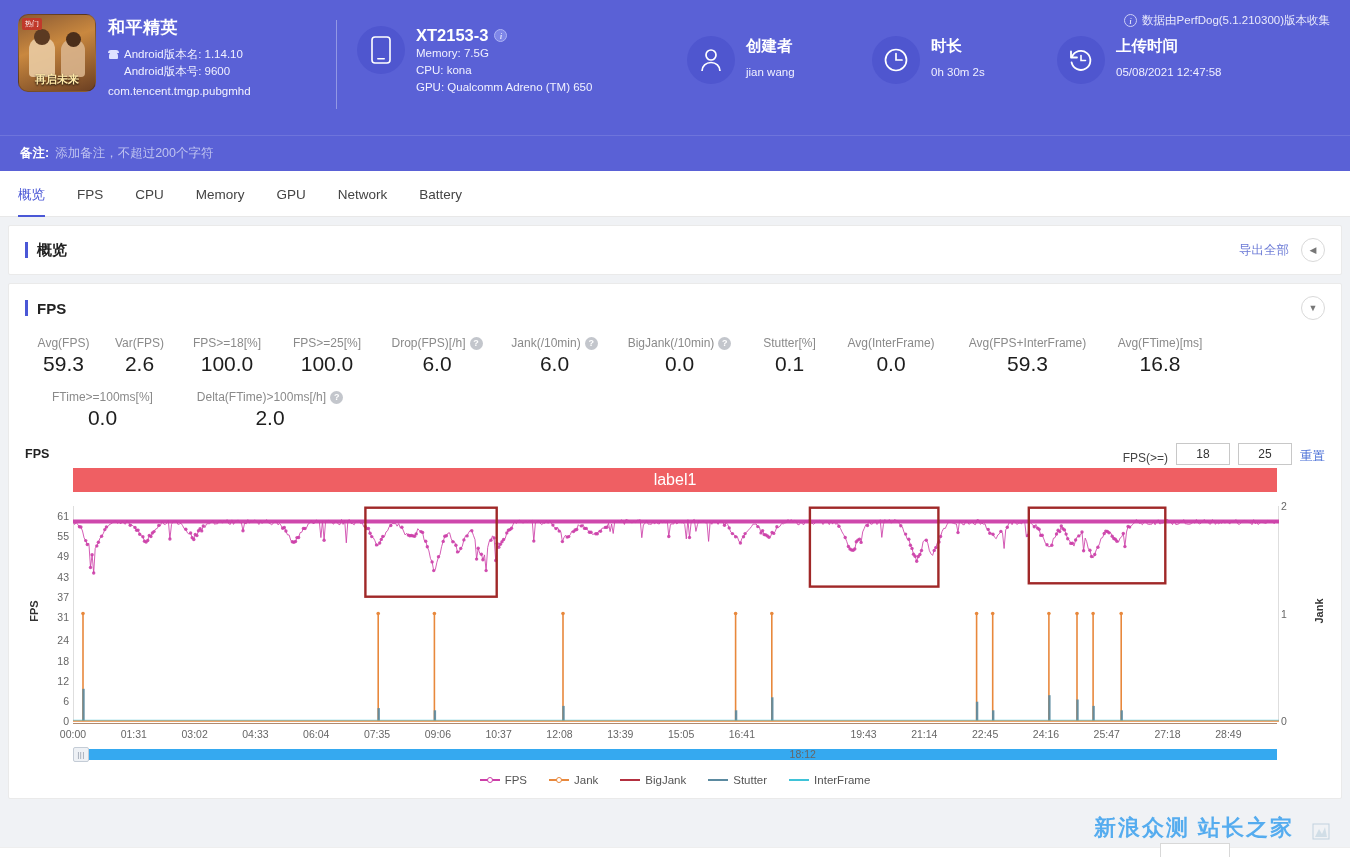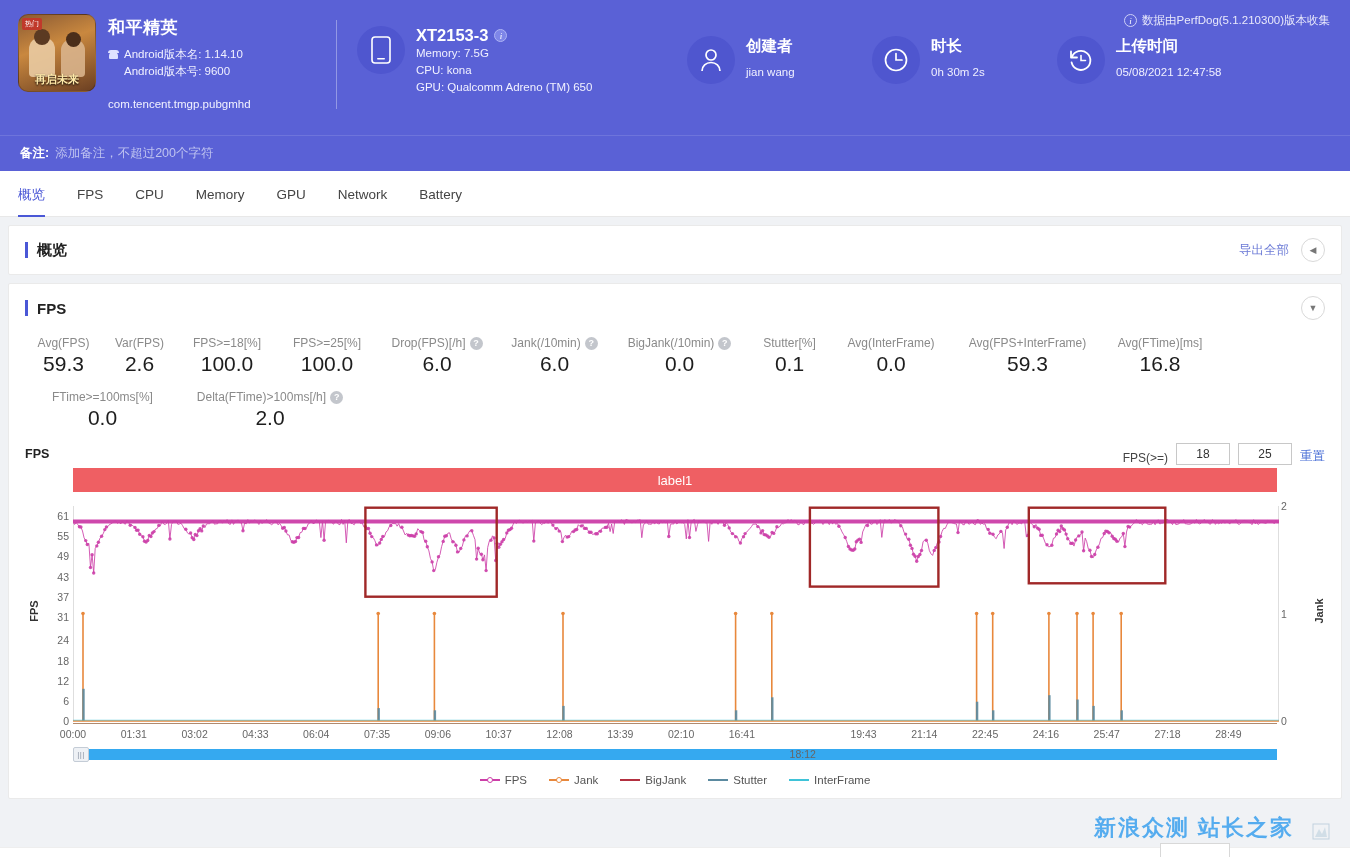--- a/index.html
+++ b/index.html
@@ -35,21 +35,21 @@
   .app-icon .hd1{position:absolute;width:16px;height:16px;left:15px;top:14px;border-radius:50%;background:#5b3a22;}
   .app-icon .hd2{position:absolute;width:15px;height:15px;left:47px;top:17px;border-radius:50%;background:#4a2e1a;}
   .app-icon .tag-top{position:absolute;left:3px;top:3px;background:#c0392b;color:#fff;font-size:7px;padding:1px 3px;border-radius:2px;letter-spacing:0;}
   .app-icon .tag-bot{position:absolute;left:0;bottom:4px;right:0;text-align:center;font-size:11px;color:#ffe9a8;font-weight:bold;text-shadow:0 1px 2px #000;}
   .app-meta { margin-left:12px; padding-top:2px; }
   .app-name { font-size:17px; font-weight:bold; letter-spacing:.5px; margin-bottom:7px;}
   .app-line { font-size:11.5px; line-height:17px; color:#f0f0ff; display:flex; align-items:center;}
   .robot-ico { width:11px;height:11px;margin-right:5px;display:inline-block;position:relative;flex:0 0 auto;}
   .robot-ico:before{content:"";position:absolute;left:1px;top:3px;width:9px;height:7px;background:#dfe2ff;border-radius:4px 4px 1px 1px;}
   .robot-ico:after{content:"";position:absolute;left:0;top:1px;width:11px;height:3px;background:#dfe2ff;border-radius:5px 5px 0 0;}
-  .app-pkg { font-size:11.5px; margin-top:18px; color:#f2f2ff;}
+  .app-pkg { font-size:11.5px; margin-top:5px; color:#f2f2ff;}
 
   .hdr-div { width:1px; align-self:stretch; margin:6px 20px 26px 8px; background:rgba(255,255,255,.35); }
 
   .hdr-item { display:flex; align-items:flex-start; }
   .circ {
     width:48px;height:48px;border-radius:50%;background:#4f56cf;
     display:flex;align-items:center;justify-content:center;flex:0 0 auto;
   }
   .hdr-txt { margin-left:11px; }
   .hdr-title { font-size:15.5px; font-weight:bold; margin-bottom:7px; }
@@ -133,21 +133,21 @@
   .chart-topline .nm { font-size:12.5px; font-weight:bold; color:#222;}
   .chart-topline .right { margin-left:auto; display:flex; align-items:flex-end; gap:8px; font-size:12px; color:#444;}
   .num-input {
     width:54px;height:22px;border:1px solid #c8c8c8;background:#fff;text-align:center;
     font-size:12px;color:#333;font-family:"Liberation Sans",sans-serif;
   }
   .reset-link{color:#4a6fd6;font-size:12.5px;cursor:pointer;}
 
   .labelband {
     margin-left:48px; margin-right:48px; height:24px; background:#ef5f63;
-    color:#fff; font-size:13px; display:flex; align-items:center; justify-content:center;
+    color:#fff; font-size:16px; display:flex; align-items:center; justify-content:center;
   }
 
   .plot { position:relative; height:225px; margin-top:6px; }
   .axis-name-left {
     position:absolute; left:-2px; top:50%; transform:translateY(-50%) rotate(-90deg);
     font-size:11px; font-weight:bold; color:#333;
   }
   .axis-name-right {
     position:absolute; right:-6px; top:50%; transform:translateY(-50%) rotate(-90deg);
     font-size:11px; font-weight:bold; color:#333;
@@ -705,21 +705,21 @@
         <div class="xtick" style="left: 0%;">00:00</div>
         <div class="xtick" style="left: 5.05062%;">01:31</div>
         <div class="xtick" style="left: 10.1012%;">03:02</div>
         <div class="xtick" style="left: 15.1518%;">04:33</div>
         <div class="xtick" style="left: 20.2025%;">06:04</div>
         <div class="xtick" style="left: 25.2531%;">07:35</div>
         <div class="xtick" style="left: 30.3037%;">09:06</div>
         <div class="xtick" style="left: 35.3543%;">10:37</div>
         <div class="xtick" style="left: 40.4049%;">12:08</div>
         <div class="xtick" style="left: 45.4555%;">13:39</div>
-        <div class="xtick" style="left: 50.5062%;">02:10</div>
+        <div class="xtick" style="left: 50.5062%;">15:05</div>
         <div class="xtick" style="left: 55.5568%;">16:41</div>
         <div class="xtick" style="left: 60.6074%; margin-top: 20px;">18:12</div>
         <div class="xtick" style="left: 65.658%;">19:43</div>
         <div class="xtick" style="left: 70.7086%;">21:14</div>
         <div class="xtick" style="left: 75.7592%;">22:45</div>
         <div class="xtick" style="left: 80.8099%;">24:16</div>
         <div class="xtick" style="left: 85.8605%;">25:47</div>
         <div class="xtick" style="left: 90.9111%;">27:18</div>
         <div class="xtick" style="left: 95.9617%;">28:49</div>
       </div>

